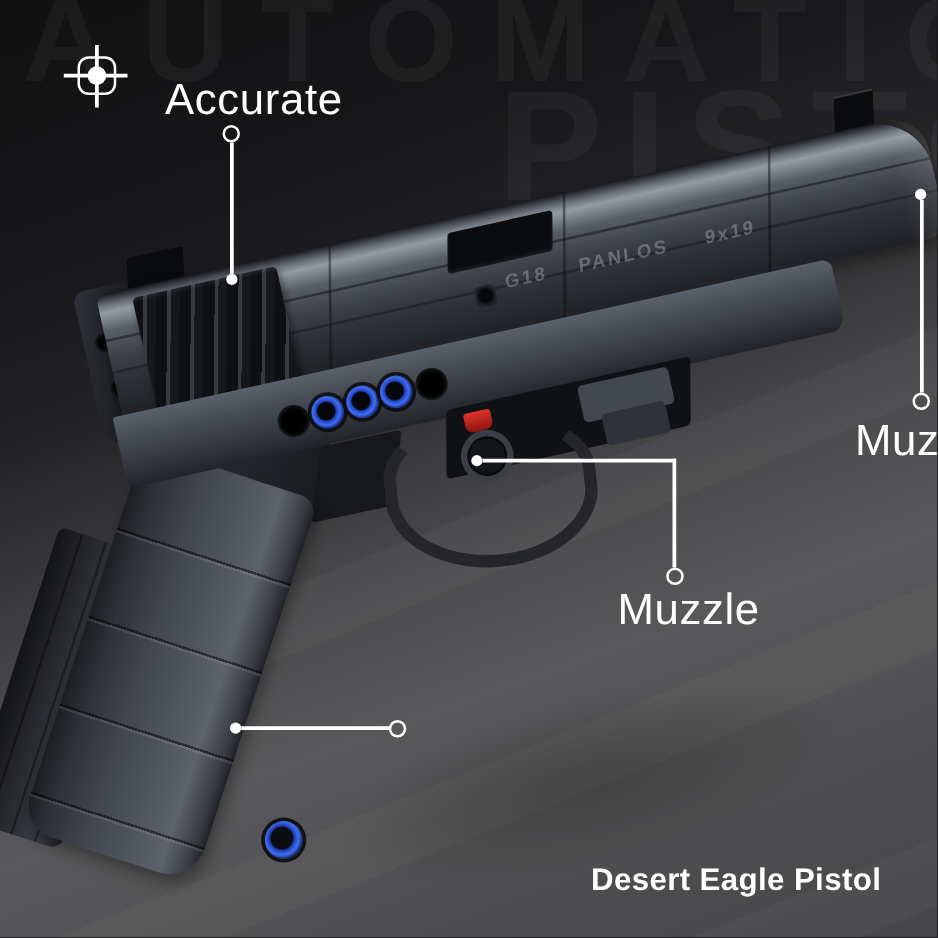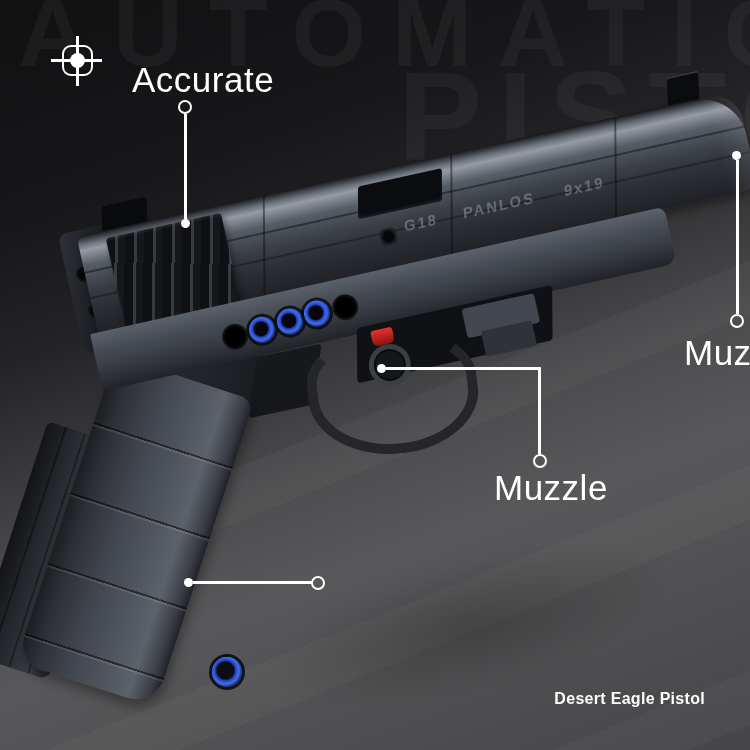--- a/index.html
+++ b/index.html
@@ -100,21 +100,21 @@
     background:radial-gradient(circle at 45% 45%,#0a0c10 0 36%,#2443c0 44%,#3f6ef2 58%,
                #16225c 72%,#0a0b0e 80%);box-shadow:0 0 0 3px rgba(10,11,14,.9);}
 
   
   .cl-line{position:absolute;background:#fff;z-index:20;}
   .cl-dot{position:absolute;width:9px;height:9px;border-radius:50%;background:#fff;z-index:21;}
   .cl-ring{position:absolute;width:14px;height:14px;border-radius:50%;
     border:2.5px solid #fff;box-sizing:border-box;z-index:21;}
   .cl-label{position:absolute;color:#fff;font-size:35px;font-weight:500;
     letter-spacing:.5px;white-space:nowrap;z-index:21;}
-  .title{position:absolute;right:45px;top:690px;color:#fff;font-size:16px;
+  .title{position:absolute;right:45px;top:690px;color:#fff;font-size:25px;
     font-weight:700;letter-spacing:.3px;z-index:21;}
   
   .xh{position:absolute;z-index:21;}
   .xh-frame{position:absolute;left:62px;top:45px;width:31px;height:31px;
     border:2.5px solid #fff;border-radius:9px;box-sizing:border-box;}
   .xh-h{position:absolute;left:51px;top:59px;width:51px;height:2.5px;background:#fff;}
   .xh-v{position:absolute;left:76px;top:36px;width:2.5px;height:50px;background:#fff;}
   .xh-dot{position:absolute;left:70px;top:53px;width:15px;height:15px;
     border-radius:50%;background:#fff;}
 </style>

